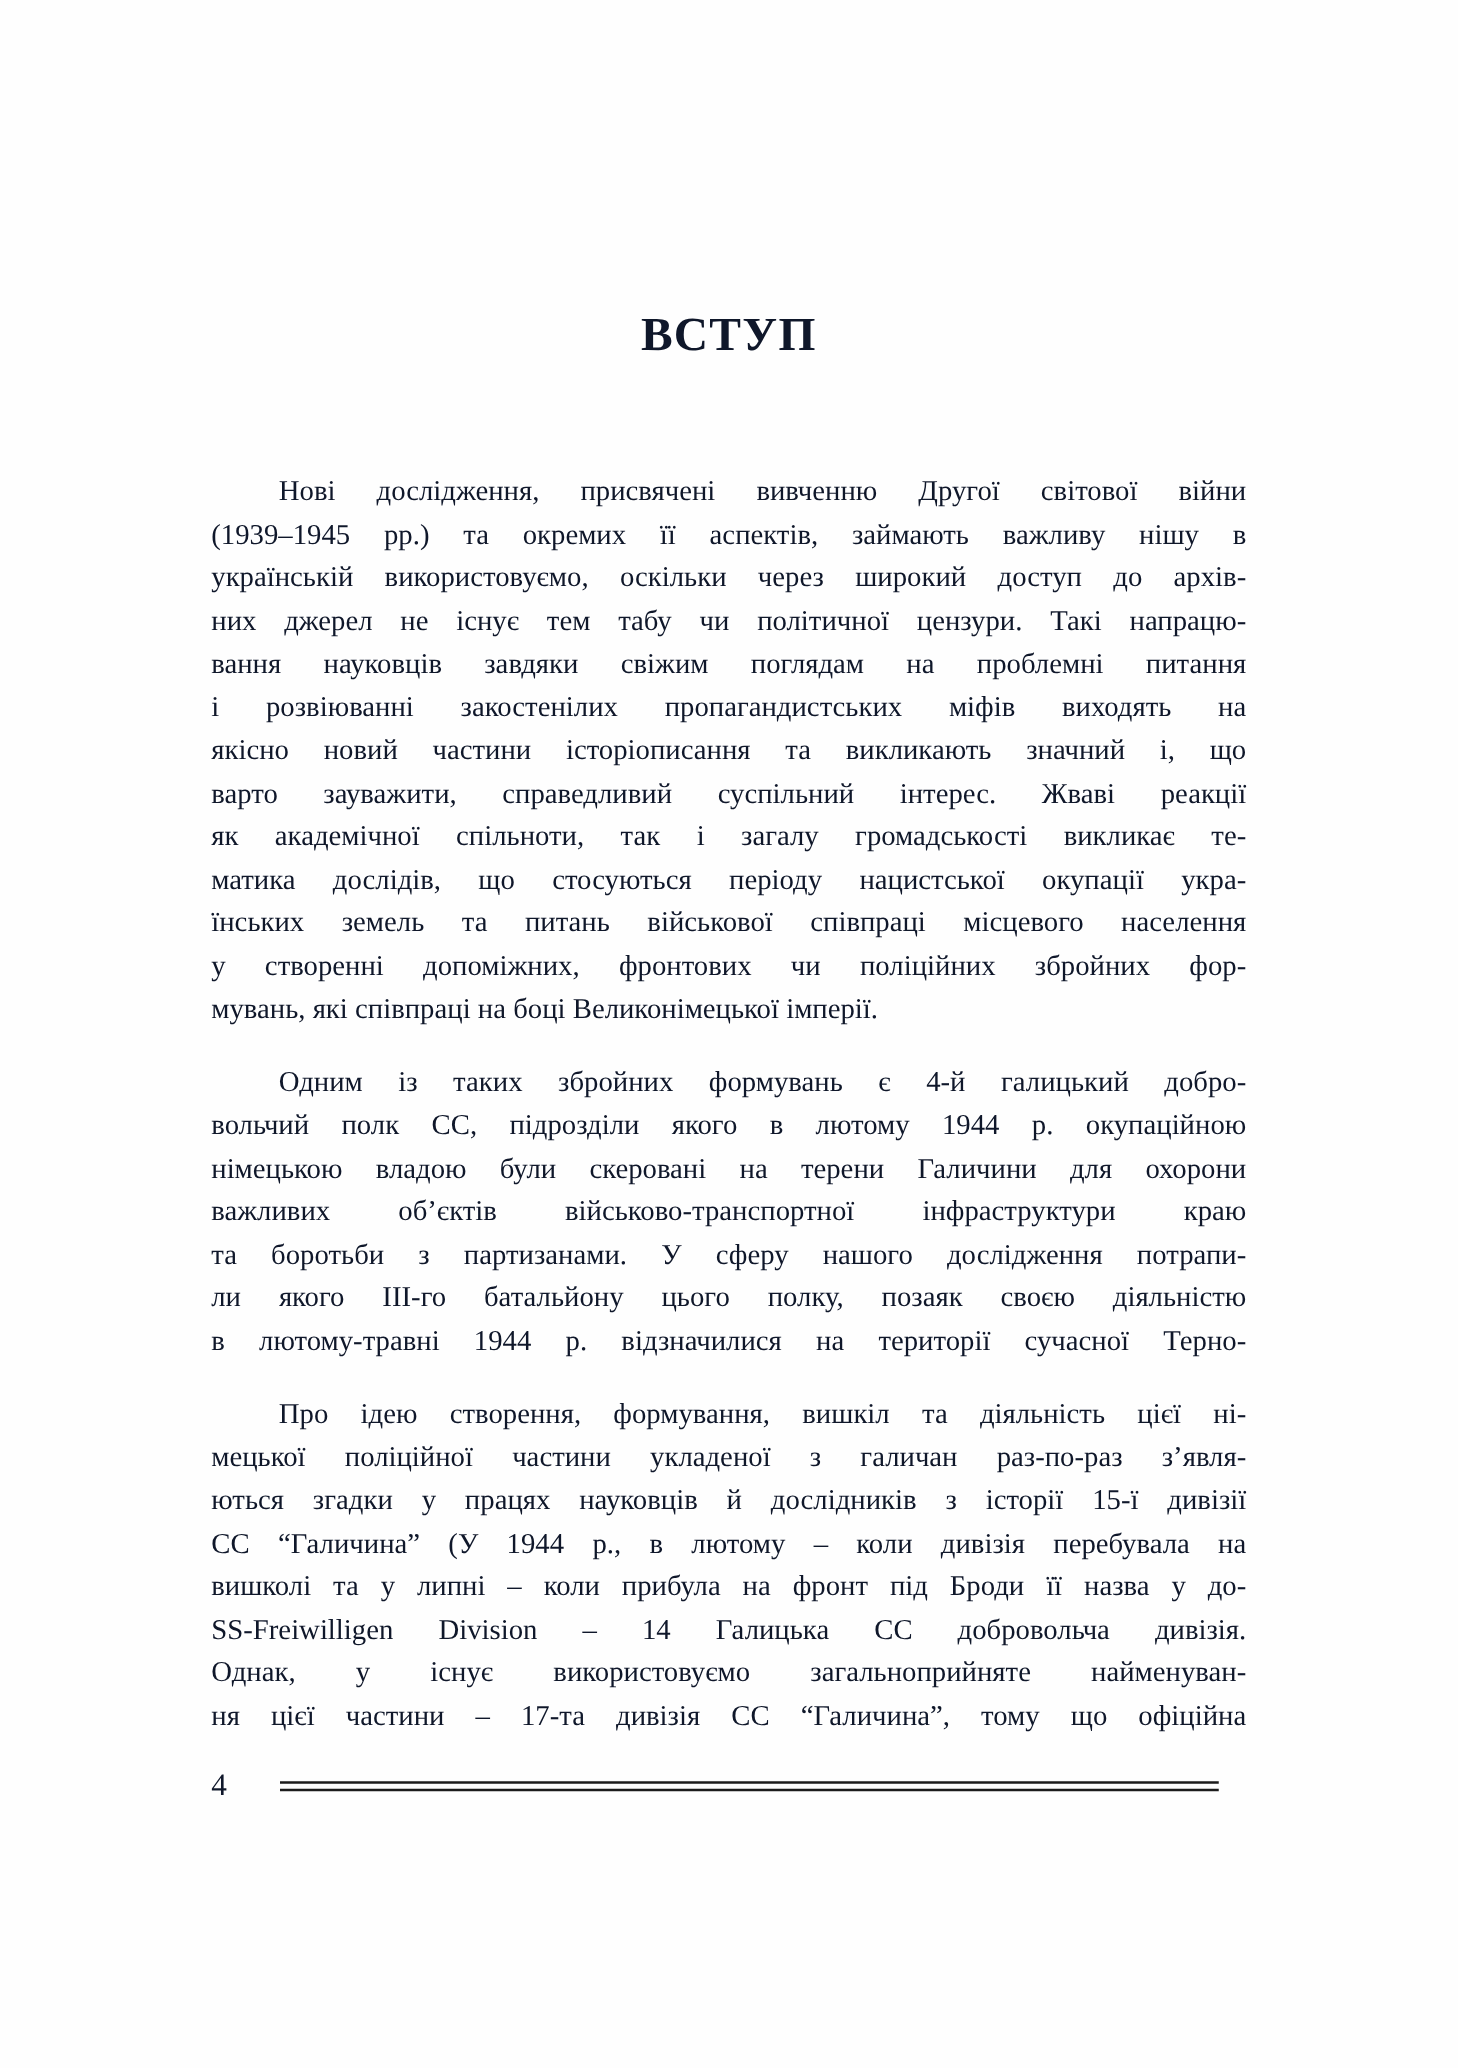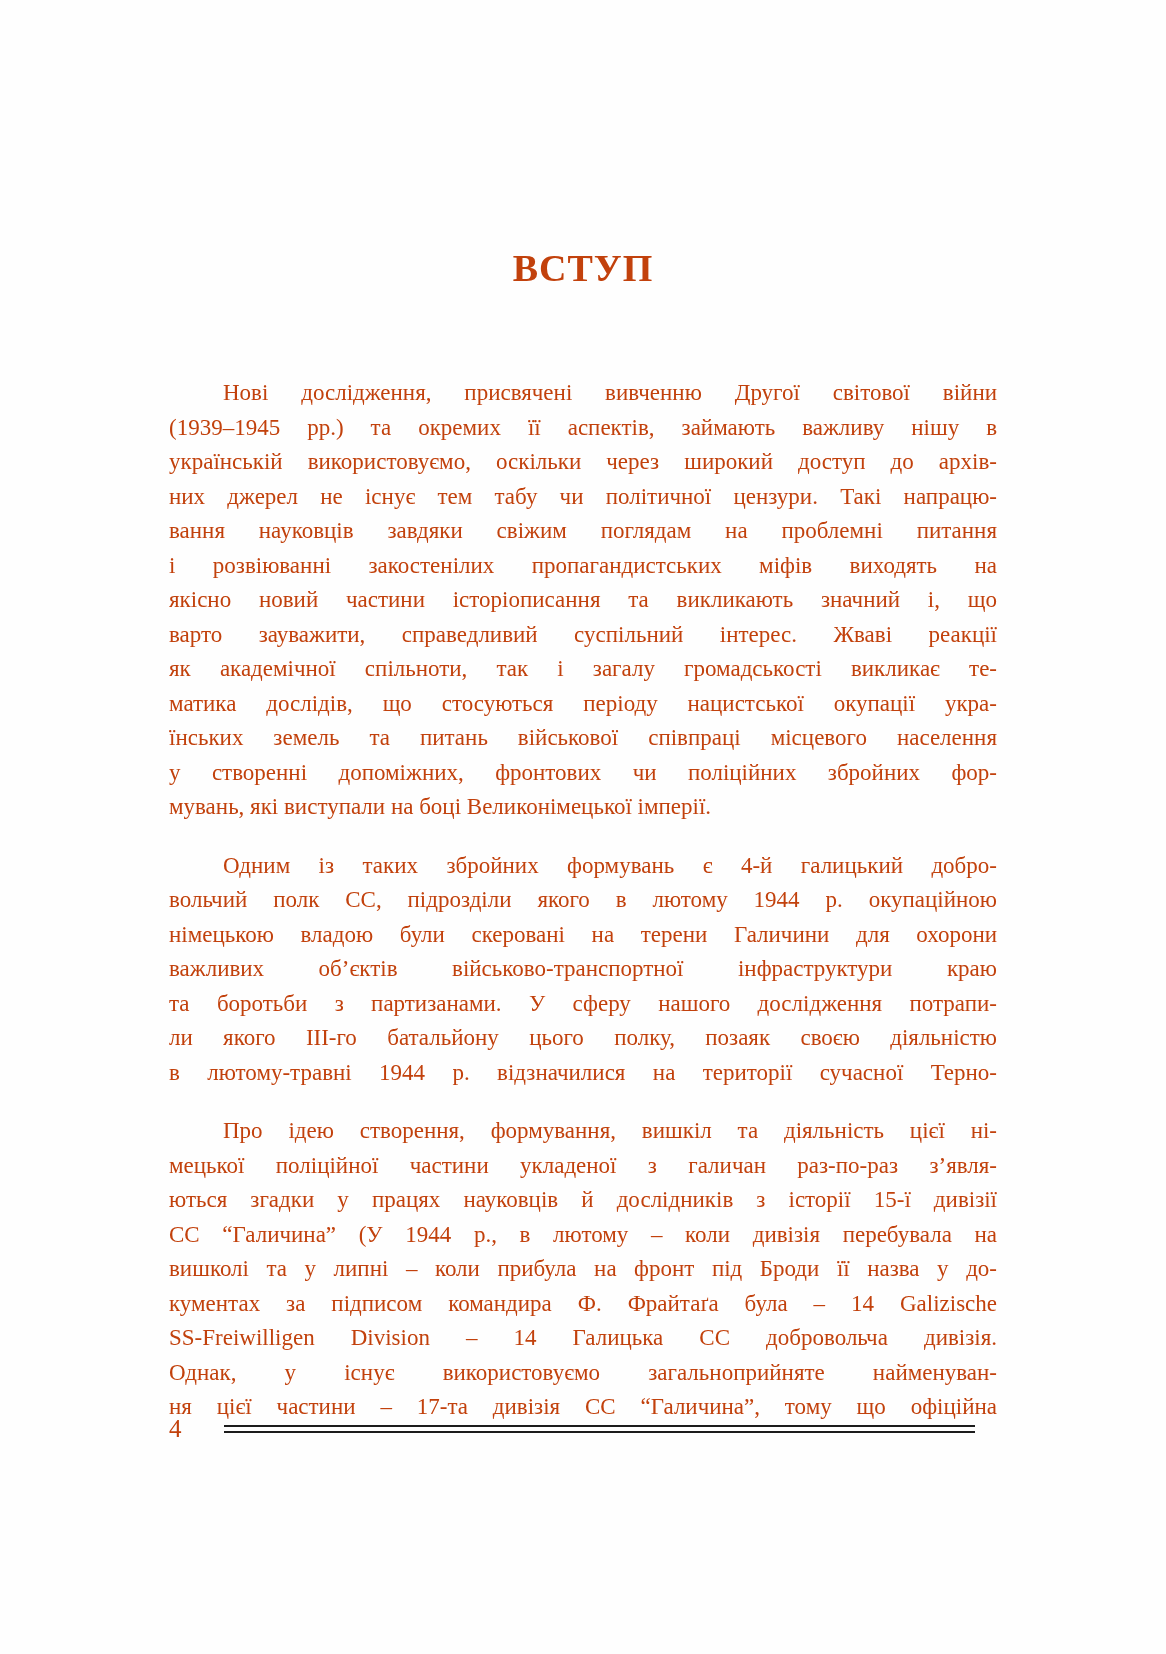--- a/index.html
+++ b/index.html
@@ -6,21 +6,21 @@
     margin: 0;
     padding: 0;
     background: #ffffff;
   }
   .page {
     position: relative;
     width: 1166px;
     height: 1654px;
     background: #fefefe;
     font-family: "Liberation Serif", serif;
-    color: #c2410c;
+    color: #0f172a;
     overflow: hidden;
   }
   .title {
     position: absolute;
     top: 246px;
     left: 169px;
     width: 828px;
     margin: 0;
     text-align: center;
     font-size: 38px;
@@ -84,38 +84,37 @@
         <div class="line">українській використовуємо, оскільки через широкий доступ до архів-</div>
         <div class="line">них джерел не існує тем табу чи політичної цензури. Такі напрацю-</div>
         <div class="line">вання науковців завдяки свіжим поглядам на проблемні питання</div>
         <div class="line">і розвіюванні закостенілих пропагандистських міфів виходять на</div>
         <div class="line">якісно новий частини історіописання та викликають значний і, що</div>
         <div class="line">варто зауважити, справедливий суспільний інтерес. Жваві реакції</div>
         <div class="line">як академічної спільноти, так і загалу громадськості викликає те-</div>
         <div class="line">матика дослідів, що стосуються періоду нацистської окупації укра-</div>
         <div class="line">їнських земель та питань військової співпраці місцевого населення</div>
         <div class="line">у створенні допоміжних, фронтових чи поліційних збройних фор-</div>
-        <div class="line no-stretch">мувань, які виступали на боці Великонімецької імперії.</div>
+        <div class="line no-stretch">мувань, які співпраці на боці Великонімецької імперії.</div>
       </div>
       <div class="paragraph">
         <div class="line indent">Одним із таких збройних формувань є 4-й галицький добро-</div>
         <div class="line">вольчий полк СС, підрозділи якого в лютому 1944 р. окупаційною</div>
         <div class="line">німецькою владою були скеровані на терени Галичини для охорони</div>
         <div class="line">важливих об’єктів військово-транспортної інфраструктури краю</div>
         <div class="line">та боротьби з партизанами. У сферу нашого дослідження потрапи-</div>
         <div class="line">ли якого ІІІ-го батальйону цього полку, позаяк своєю діяльністю</div>
         <div class="line">в лютому-травні 1944 р. відзначилися на території сучасної Терно-</div>
       </div>
       <div class="paragraph">
         <div class="line indent">Про ідею створення, формування, вишкіл та діяльність цієї ні-</div>
         <div class="line">мецької поліційної частини укладеної з галичан раз-по-раз з’явля-</div>
         <div class="line">ються згадки у працях науковців й дослідників з історії 15-ї дивізії</div>
         <div class="line">СС “Галичина” (У 1944 р., в лютому – коли дивізія перебувала на</div>
         <div class="line">вишколі та у липні – коли прибула на фронт під Броди її назва у до-</div>
-        <div class="line">кументах за підписом командира Ф. Фрайтаґа була – 14 Galizische</div>
         <div class="line">SS-Freiwilligen Division – 14 Галицька СС добровольча дивізія.</div>
         <div class="line">Однак, у існує використовуємо загальноприйняте найменуван-</div>
         <div class="line">ня цієї частини – 17-та дивізія СС “Галичина”, тому що офіційна</div>
       </div>
     </div>
 
   <div class="footer">
     <span class="page-number">4</span>
     <div class="footer-rule"></div>
   </div>

